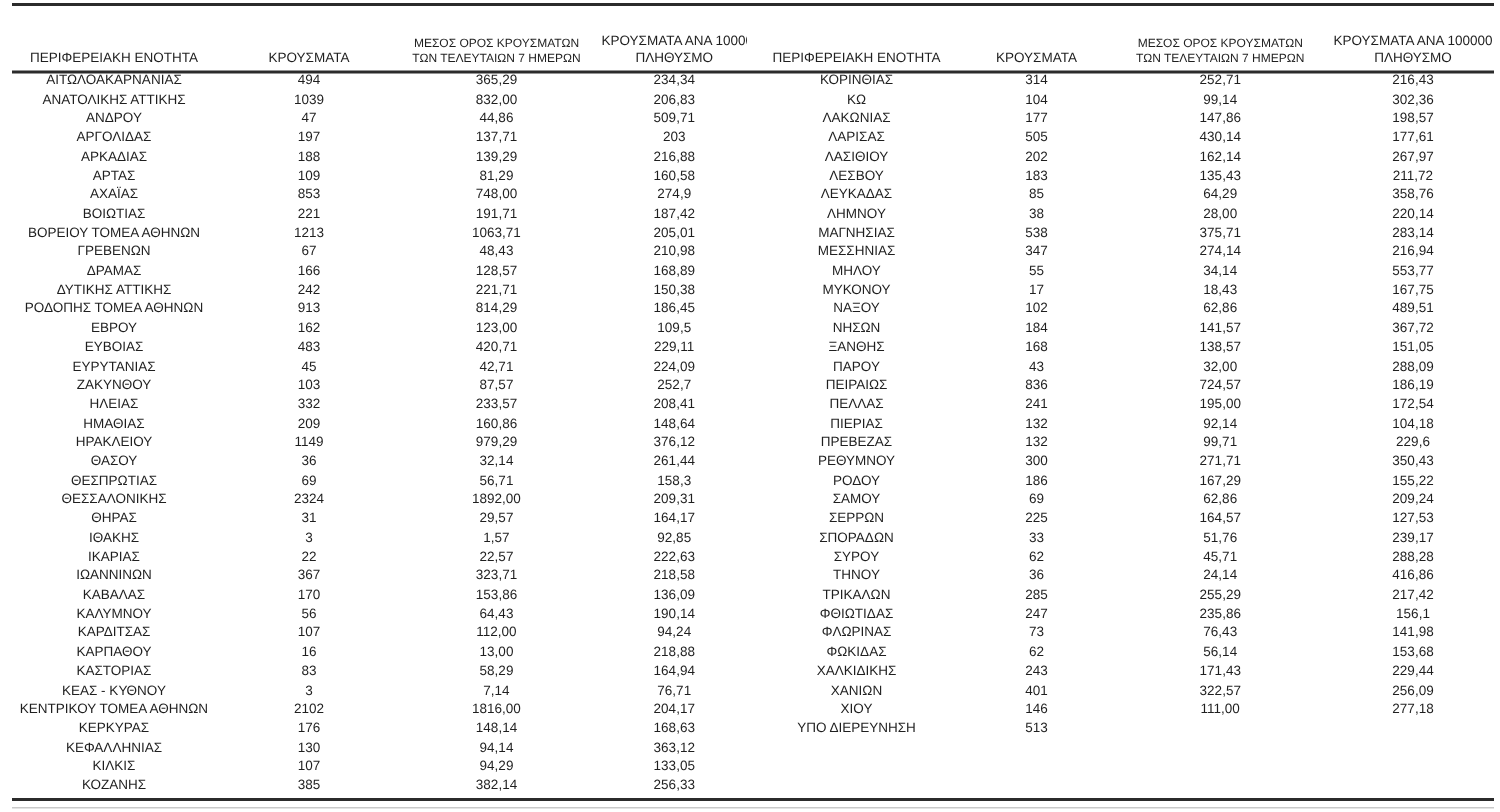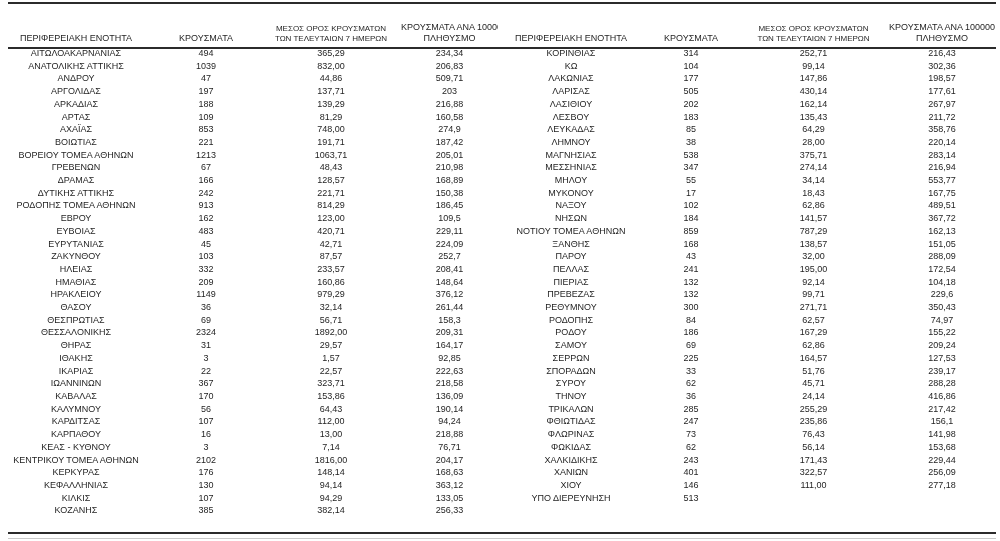--- a/index.html
+++ b/index.html
@@ -282,20 +282,26 @@
           <td>112,00</td>
           <td>94,24</td>
         </tr>
         <tr>
           <td>ΚΑΡΠΑΘΟΥ</td>
           <td>16</td>
           <td>13,00</td>
           <td>218,88</td>
         </tr>
         <tr>
+          <td>ΚΑΣΤΟΡΙΑΣ</td>
+          <td>83</td>
+          <td>58,29</td>
+          <td>164,94</td>
+        </tr>
+        <tr>
           <td>ΚΕΑΣ - ΚΥΘΝΟΥ</td>
           <td>3</td>
           <td>7,14</td>
           <td>76,71</td>
         </tr>
         <tr>
           <td>ΚΕΝΤΡΙΚΟΥ ΤΟΜΕΑ ΑΘΗΝΩΝ</td>
           <td>2102</td>
           <td>1816,00</td>
           <td>204,17</td>
@@ -427,38 +433,38 @@
           <td>62,86</td>
           <td>489,51</td>
         </tr>
         <tr>
           <td>ΝΗΣΩΝ</td>
           <td>184</td>
           <td>141,57</td>
           <td>367,72</td>
         </tr>
         <tr>
-          <td>ΝΟΤΙΟΥ ΤΟΜΕΑ ΑΘΗΝΩΝ</td>
-          <td>859</td>
-          <td>787,29</td>
-          <td>162,13</td>
-        </tr>
-        <tr>
           <td>ΞΑΝΘΗΣ</td>
           <td>168</td>
           <td>138,57</td>
           <td>151,05</td>
         </tr>
         <tr>
           <td>ΠΑΡΟΥ</td>
           <td>43</td>
           <td>32,00</td>
           <td>288,09</td>
         </tr>
         <tr>
+          <td>ΠΕΙΡΑΙΩΣ</td>
+          <td>836</td>
+          <td>724,57</td>
+          <td>186,19</td>
+        </tr>
+        <tr>
           <td>ΠΕΛΛΑΣ</td>
           <td>241</td>
           <td>195,00</td>
           <td>172,54</td>
         </tr>
         <tr>
           <td>ΠΙΕΡΙΑΣ</td>
           <td>132</td>
           <td>92,14</td>
           <td>104,18</td>
@@ -469,26 +475,20 @@
           <td>99,71</td>
           <td>229,6</td>
         </tr>
         <tr>
           <td>ΡΕΘΥΜΝΟΥ</td>
           <td>300</td>
           <td>271,71</td>
           <td>350,43</td>
         </tr>
         <tr>
-          <td>ΡΟΔΟΠΗΣ</td>
-          <td>84</td>
-          <td>62,57</td>
-          <td>74,97</td>
-        </tr>
-        <tr>
           <td>ΡΟΔΟΥ</td>
           <td>186</td>
           <td>167,29</td>
           <td>155,22</td>
         </tr>
         <tr>
           <td>ΣΑΜΟΥ</td>
           <td>69</td>
           <td>62,86</td>
           <td>209,24</td>

